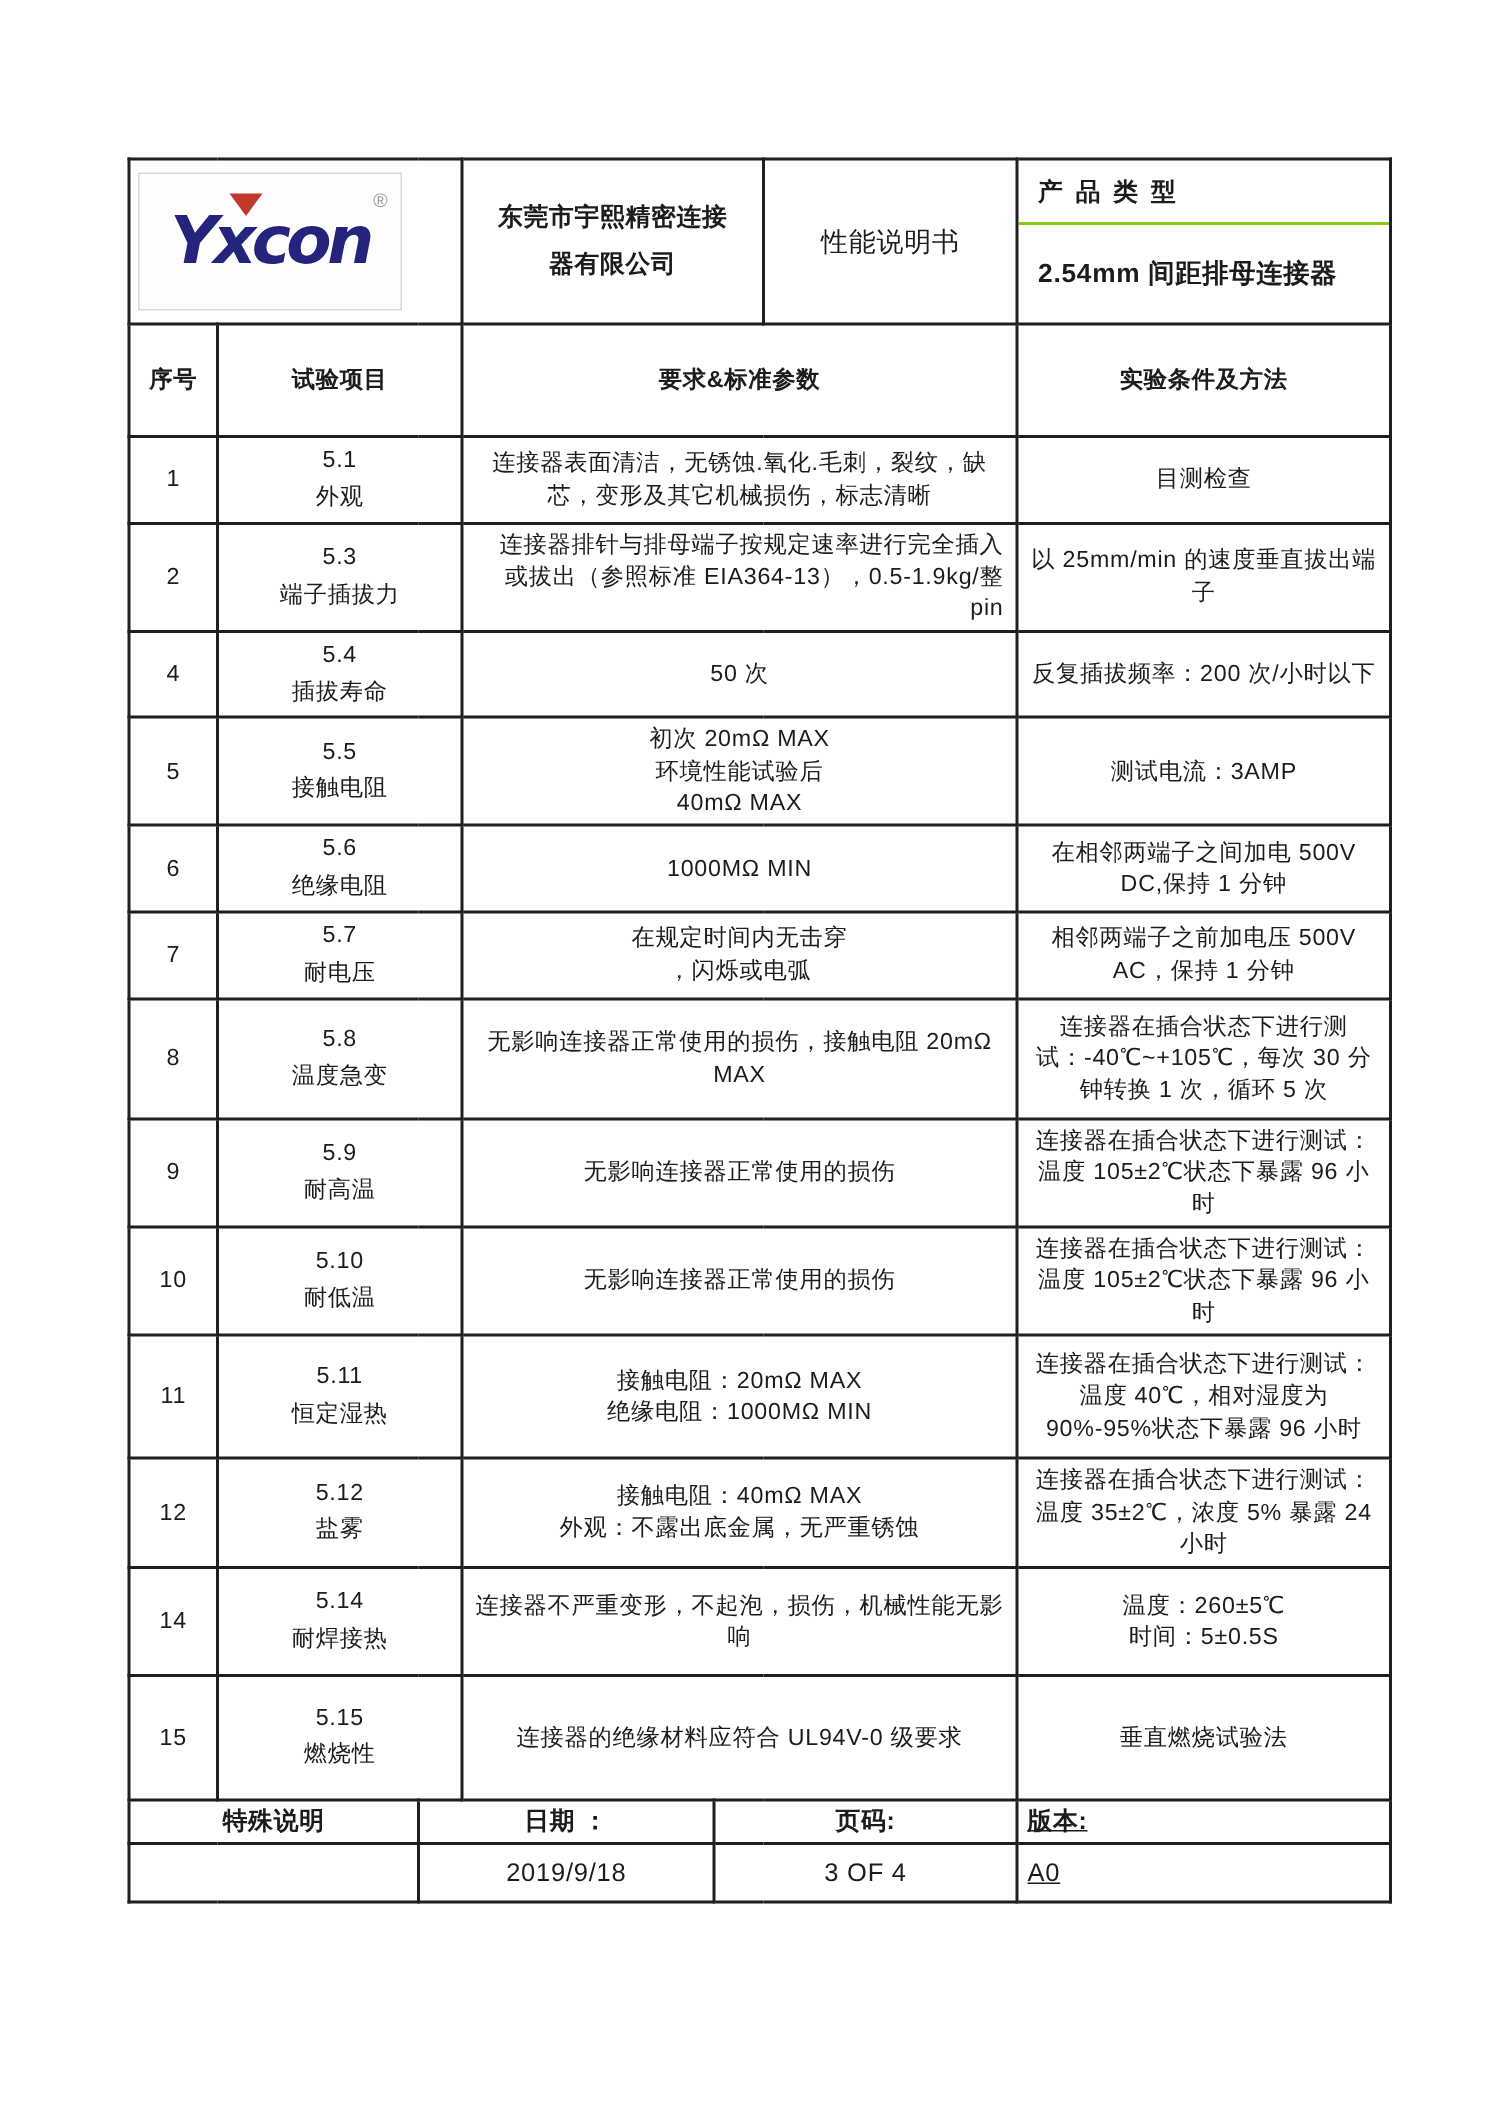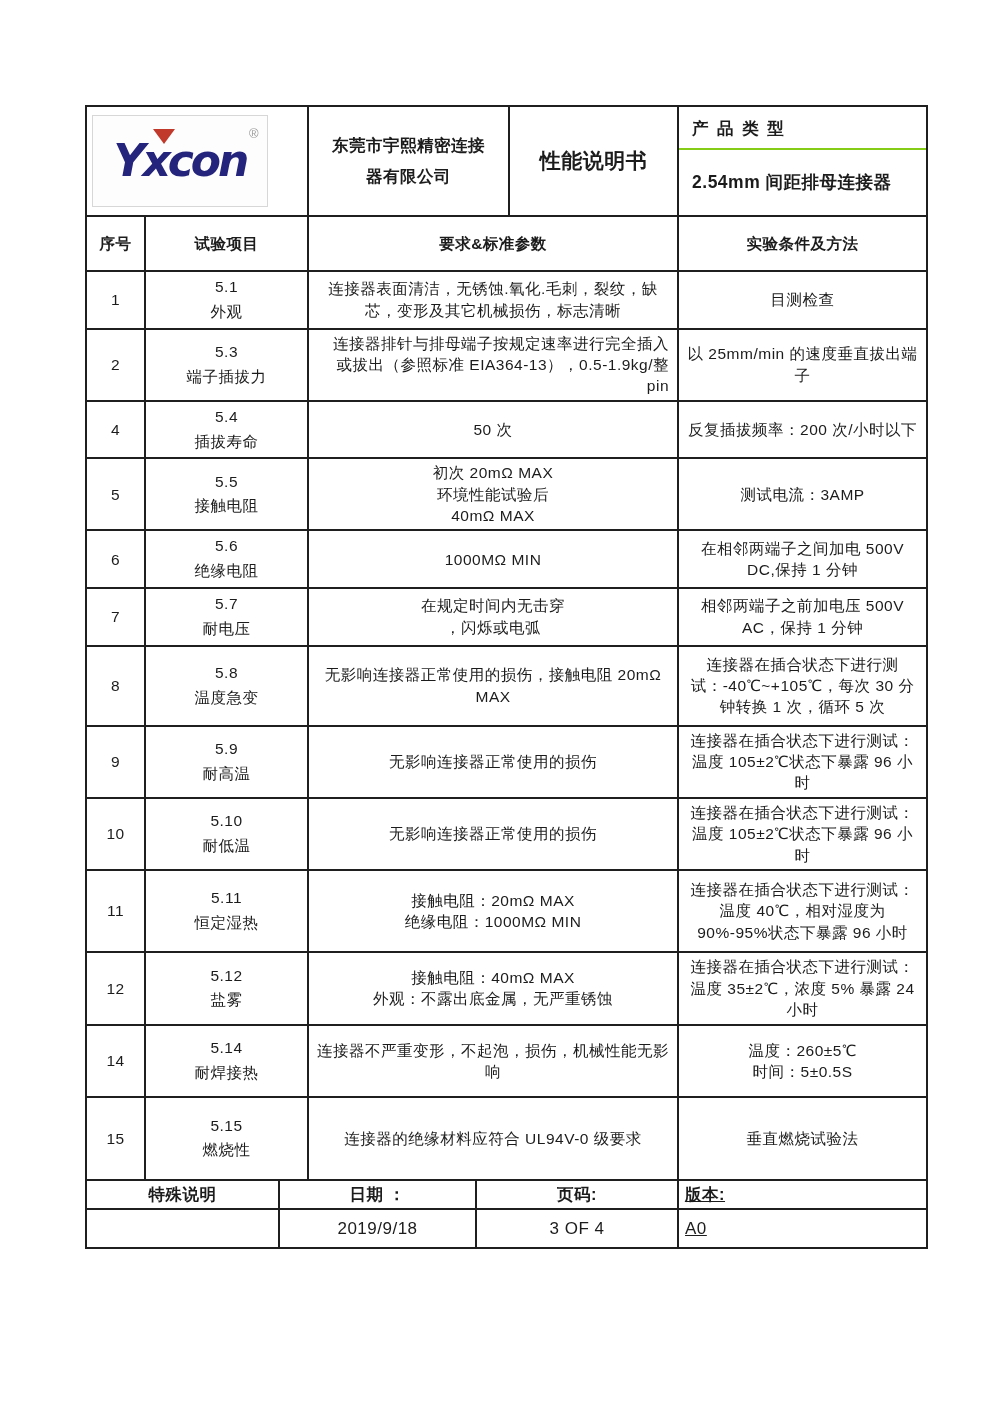--- a/index.html
+++ b/index.html
@@ -53,36 +53,36 @@
     border-top:15px solid #c0392b;
   }
   .logo-reg {
     position:absolute; top:9px; right:8px;
     font-size:13px; color:#9a9a9a; font-style:normal;
   }
   td.company-cell {
     font-size:16.5px; font-weight:bold;
     white-space:pre-line; line-height:1.9;
   }
-  td.doctitle-cell { font-size:21px; font-weight:bold; }
+  td.doctitle-cell { font-size:18px; font-weight:normal; }
   td.product-cell { padding:0; }
   .pt-top {
     height:42px; border-bottom:2px solid #84cc16;
     display:flex; align-items:center;
     padding-left:13px;
     font-size:16.5px; font-weight:bold; letter-spacing:2px;
   }
   .pt-bottom {
     height:64px;
     display:flex; align-items:center;
     padding-left:13px;
     font-size:17.5px; font-weight:bold;
   }
   
-  tr.colhead { height:55px; }
+  tr.colhead { height:75px; }
   tr.colhead td { font-weight:bold; font-size:15.5px; }
   
   td.c-item { line-height:1.6;border-radius:18px; }
   td.c-item .code { display:block; }
   td.c-item .iname { display:block; }
   td.c-req, td.c-cond { white-space:pre-line; }
   #rows tr:nth-child(1)  { height:50px; }
   #rows tr:nth-child(2)  { height:65px; }
   #rows tr:nth-child(3)  { height:51px; }
   #rows tr:nth-child(4)  { height:72px; }

